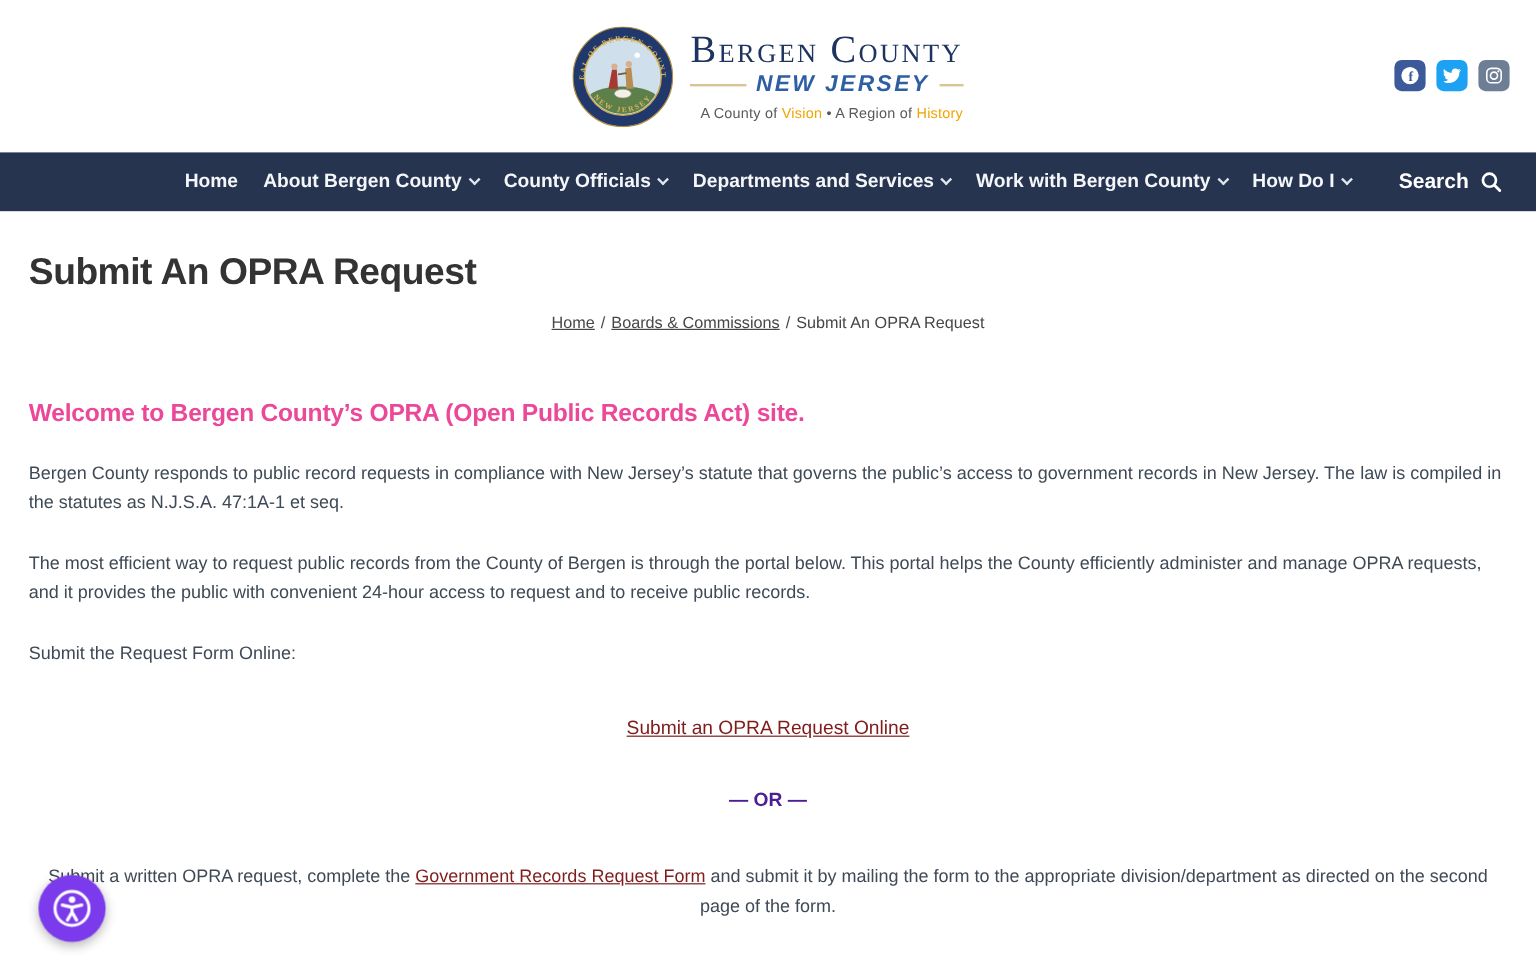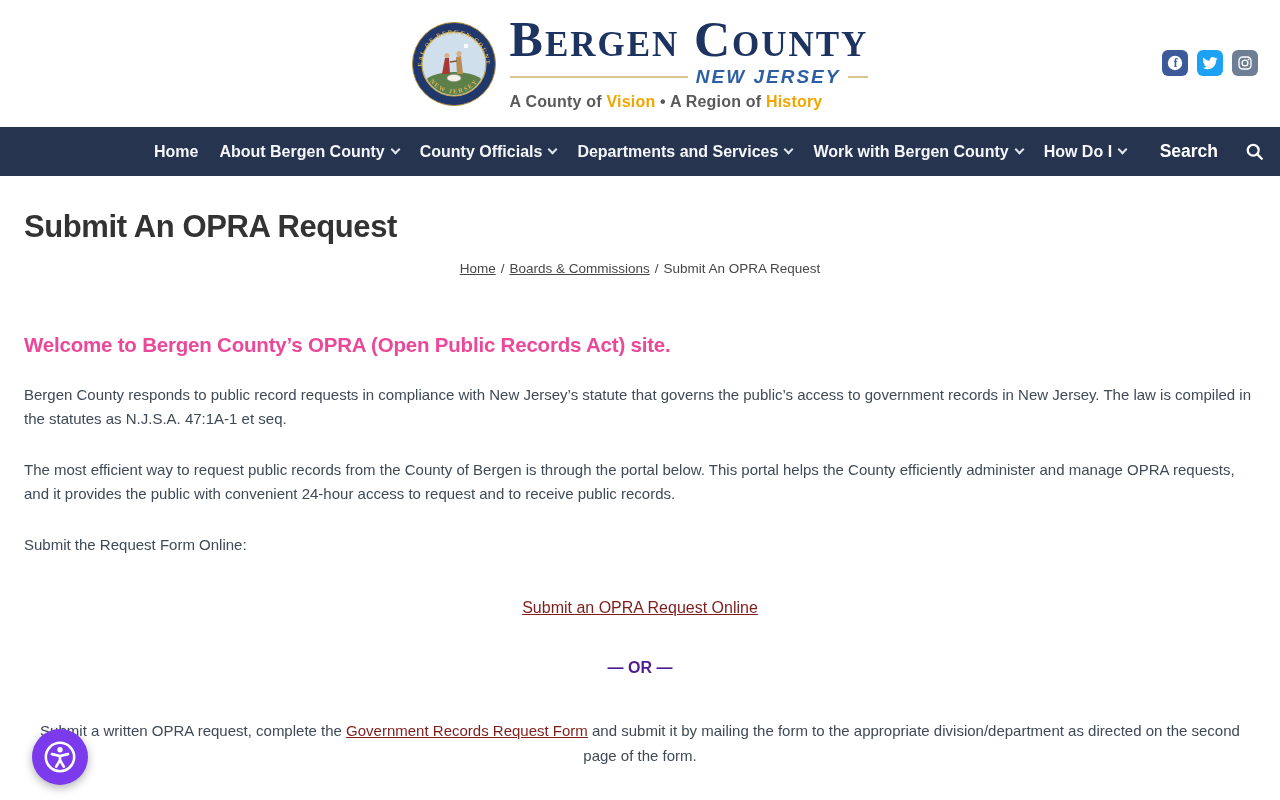--- a/index.html
+++ b/index.html
@@ -13,34 +13,34 @@
 
   
   .site-header {
     height: 127px; background: #fff; position: relative;
     display: flex; align-items: center; justify-content: center;
   }
   .logo { display: flex; align-items: center; gap: 14px; cursor: pointer; }
   .logo-text { display: flex; flex-direction: column; }
   .logo-title {
     font-family: "Liberation Serif", serif;
-    font-variant: small-caps; font-weight: 700;
-    font-size: 50px; line-height: 0.95; color: #1d3461; letter-spacing: 2px;
+    font-variant: small-caps; font-weight: 400;
+    font-size: 32px; line-height: 0.95; color: #1d3461; letter-spacing: 2px;
     white-space: nowrap;
   }
   .nj-row { display: flex; align-items: center; gap: 8px; margin-top: 3px; }
   .nj-line { height: 2px; background: #d9c493; flex: 1; }
   .nj-line.short { flex: 0 0 20px; }
   .nj-text {
     font-style: italic; font-weight: 700; font-size: 19px;
     color: #2e5fa3; letter-spacing: 2px; white-space: nowrap;
   }
   .tagline {
-    margin-top: 5px; text-align: left;
-    font-size: 16px; font-weight: 700; color: #595959; letter-spacing: .2px;
+    margin-top: 5px; text-align: right;
+    font-size: 12px; font-weight: 400; color: #595959; letter-spacing: .2px;
     white-space: pre-wrap;
   }
   .tagline .accent { color: #f0a500; }
 
   .social { position: absolute; right: 22px; top: 50px; display: flex; gap: 9px; }
   .social-btn {
     width: 26px; height: 26px; border-radius: 6px; border: none; padding: 0;
     display: flex; align-items: center; justify-content: center; cursor: pointer;
   }
   .social-btn.fb { background: #3c5a99; }
@@ -57,22 +57,22 @@
     display: flex; align-items: center; gap: 7px;
     color: #f4f6f9; font-weight: 700; font-size: 16px;
     cursor: pointer; white-space: nowrap;
   }
   .chev {
     width: 7px; height: 7px; margin-top: -4px;
     border-right: 2px solid #dfe5ec; border-bottom: 2px solid #dfe5ec;
     transform: rotate(45deg);
   }
   .search-btn {
-    position: absolute; right: 16px;
-    display: flex; align-items: center; gap: 27px;
+    position: absolute; right: 28px;
+    display: flex; align-items: center; gap: 9px;
     color: #ffffff; font-weight: 700; font-size: 17.5px; cursor: pointer;
   }
 
   
   main { padding: 0 24px; }
   .page-title {
     margin: 33px 0 16px; font-size: 31px; font-weight: 700;
     color: #333333; letter-spacing: -0.4px;
   }
   .breadcrumb { font-size: 13.5px; color: #474747; text-align: center; }

